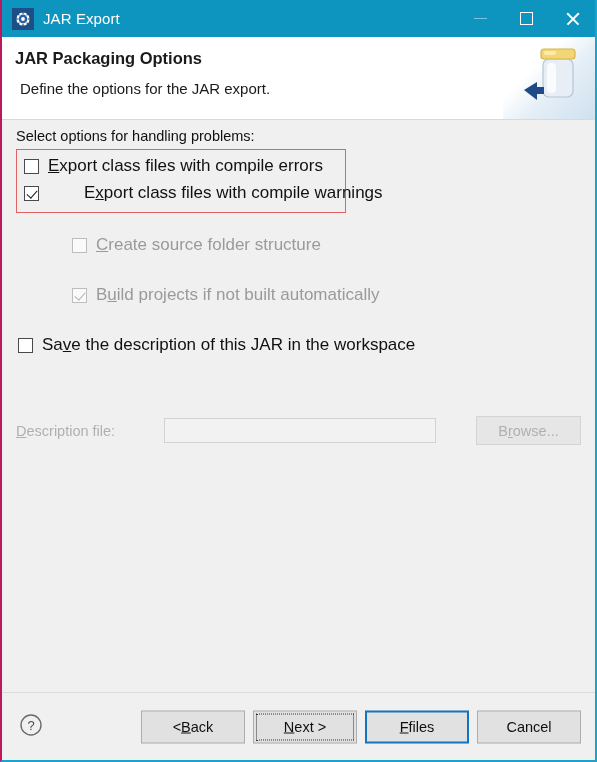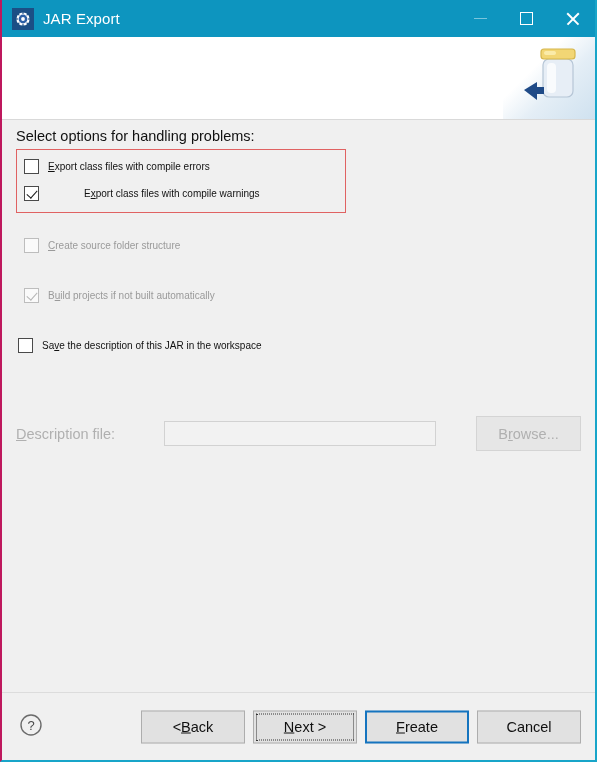--- a/index.html
+++ b/index.html
@@ -129,25 +129,25 @@
     width: 330px; height: 64px;
     border: 1.5px solid #e06262;
     pointer-events: none;
   }
 
   .cb-row {
     position: absolute;
     display: flex;
     align-items: center;
     height: 22px;
-    font-size: 10px;
+    font-size: 17px;
     color: #111111;
     white-space: nowrap;
   }
-  .cb-row.dim { color: #9a9a9a; }
+  .cb-row.dim { color: #9a9a9a; margin-left: 48px; }
 
   .cbox {
     width: 15px; height: 15px;
     border: 1px solid #4a4a4a;
     background: #ffffff;
     flex: 0 0 15px;
     margin-right: 9px;
     position: relative;
   }
   .cbox.dim-box {
@@ -189,21 +189,21 @@
     background: #f2f2f2;
     border: 1px solid #d2d2d2;
     margin-right: 12px;
     font-size: 14px;
     padding: 0 5px;
     color: #9a9a9a;
     font-family: "Liberation Sans", sans-serif;
   }
   .browse-btn {
     flex: 0 0 105px;
-    height: 35px;
+    height: 29px;
     background: #e6e6e6;
     border: 1px solid #d4d4d4;
     color: #b0b0b0;
     font-size: 14.5px;
     font-family: "Liberation Sans", sans-serif;
     cursor: default;
   }
 
   
   .footer {
@@ -285,20 +285,22 @@
       <div class="win-btn">
         <span class="glyph-max"></span>
       </div>
       <div class="win-btn">
         <span class="glyph-close"></span>
       </div>
     </div>
   </div>
 
   <div class="header">
+    <div class="header-title">JAR Packaging Options</div>
+    <div class="header-sub">Define the options for the JAR export.</div>
     <div class="header-art">
       <svg width="92" height="83" viewBox="0 0 92 83" aria-hidden="true">
 
         <rect x="40" y="22" width="30" height="38" rx="6" ry="6" fill="#e7eef6" stroke="#b6c6d6" stroke-width="1.2"></rect>
         <rect x="44" y="26" width="9" height="30" rx="4" fill="#ffffff" opacity="0.75"></rect>
 
         <rect x="38" y="12" width="34" height="10" rx="3" ry="3" fill="#f2d675" stroke="#d6b64b" stroke-width="1.2"></rect>
         <rect x="41" y="14" width="12" height="4" rx="2" fill="#fbeeb3" opacity="0.85"></rect>
 
         <path d="M34 45 L34 63 L21 53 Z" fill="#1f4a87"></path>
@@ -363,21 +365,21 @@
 
       <button class="btn focused">
           <span></span>
           <span class="u">N</span>
           <span>ext &gt;</span>
         </button>
 
       <button class="btn default">
           <span></span>
           <span class="u">F</span>
-          <span>reate</span>
+          <span>files</span>
         </button>
 
       <button class="btn">
           <span>Cancel</span>
           <span class="u"></span>
           <span></span>
         </button>
     </div>
   </div>
 

